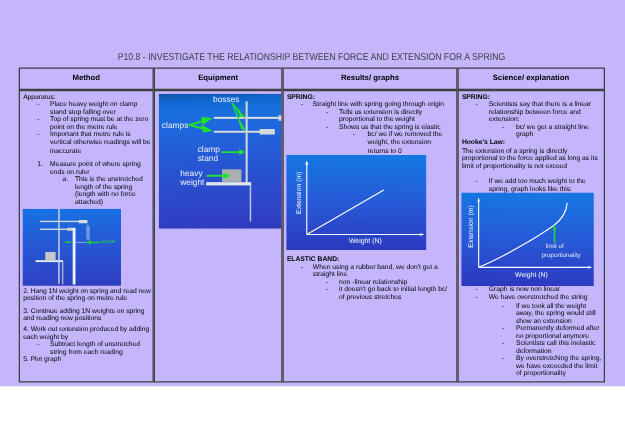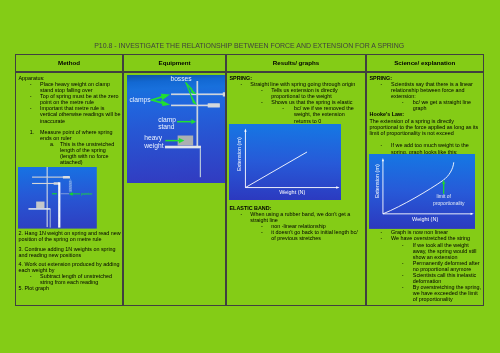--- a/index.html
+++ b/index.html
@@ -1,17 +1,17 @@
 <!DOCTYPE html>
 <html><head>
 <meta charset="utf-8">
 <style>
   html,body{margin:0;padding:0;background:#ffffff;width:500px;height:353px;overflow:hidden;}
   body{font-family:"Liberation Sans",sans-serif;color:#000;-webkit-font-smoothing:antialiased;}
-  #page{position:relative;width:500px;height:353px;background:#84cc16;}
+  #page{position:relative;width:500px;height:309px;background:#c4b5fd;}
 
   
   #title{position:absolute;left:15px;top:42px;width:468.5px;text-align:center;
          font-size:8px;line-height:8px;color:#3f3f3f;white-space:nowrap;}
   #title span{display:inline-block;transform:scaleX(0.87);transform-origin:center;}
 
   
   #tbl{position:absolute;left:15px;top:54px;width:468.5px;}
   .trow{display:flex;}
   .cell{box-sizing:border-box;border:0.7px solid #404040;position:relative;}

